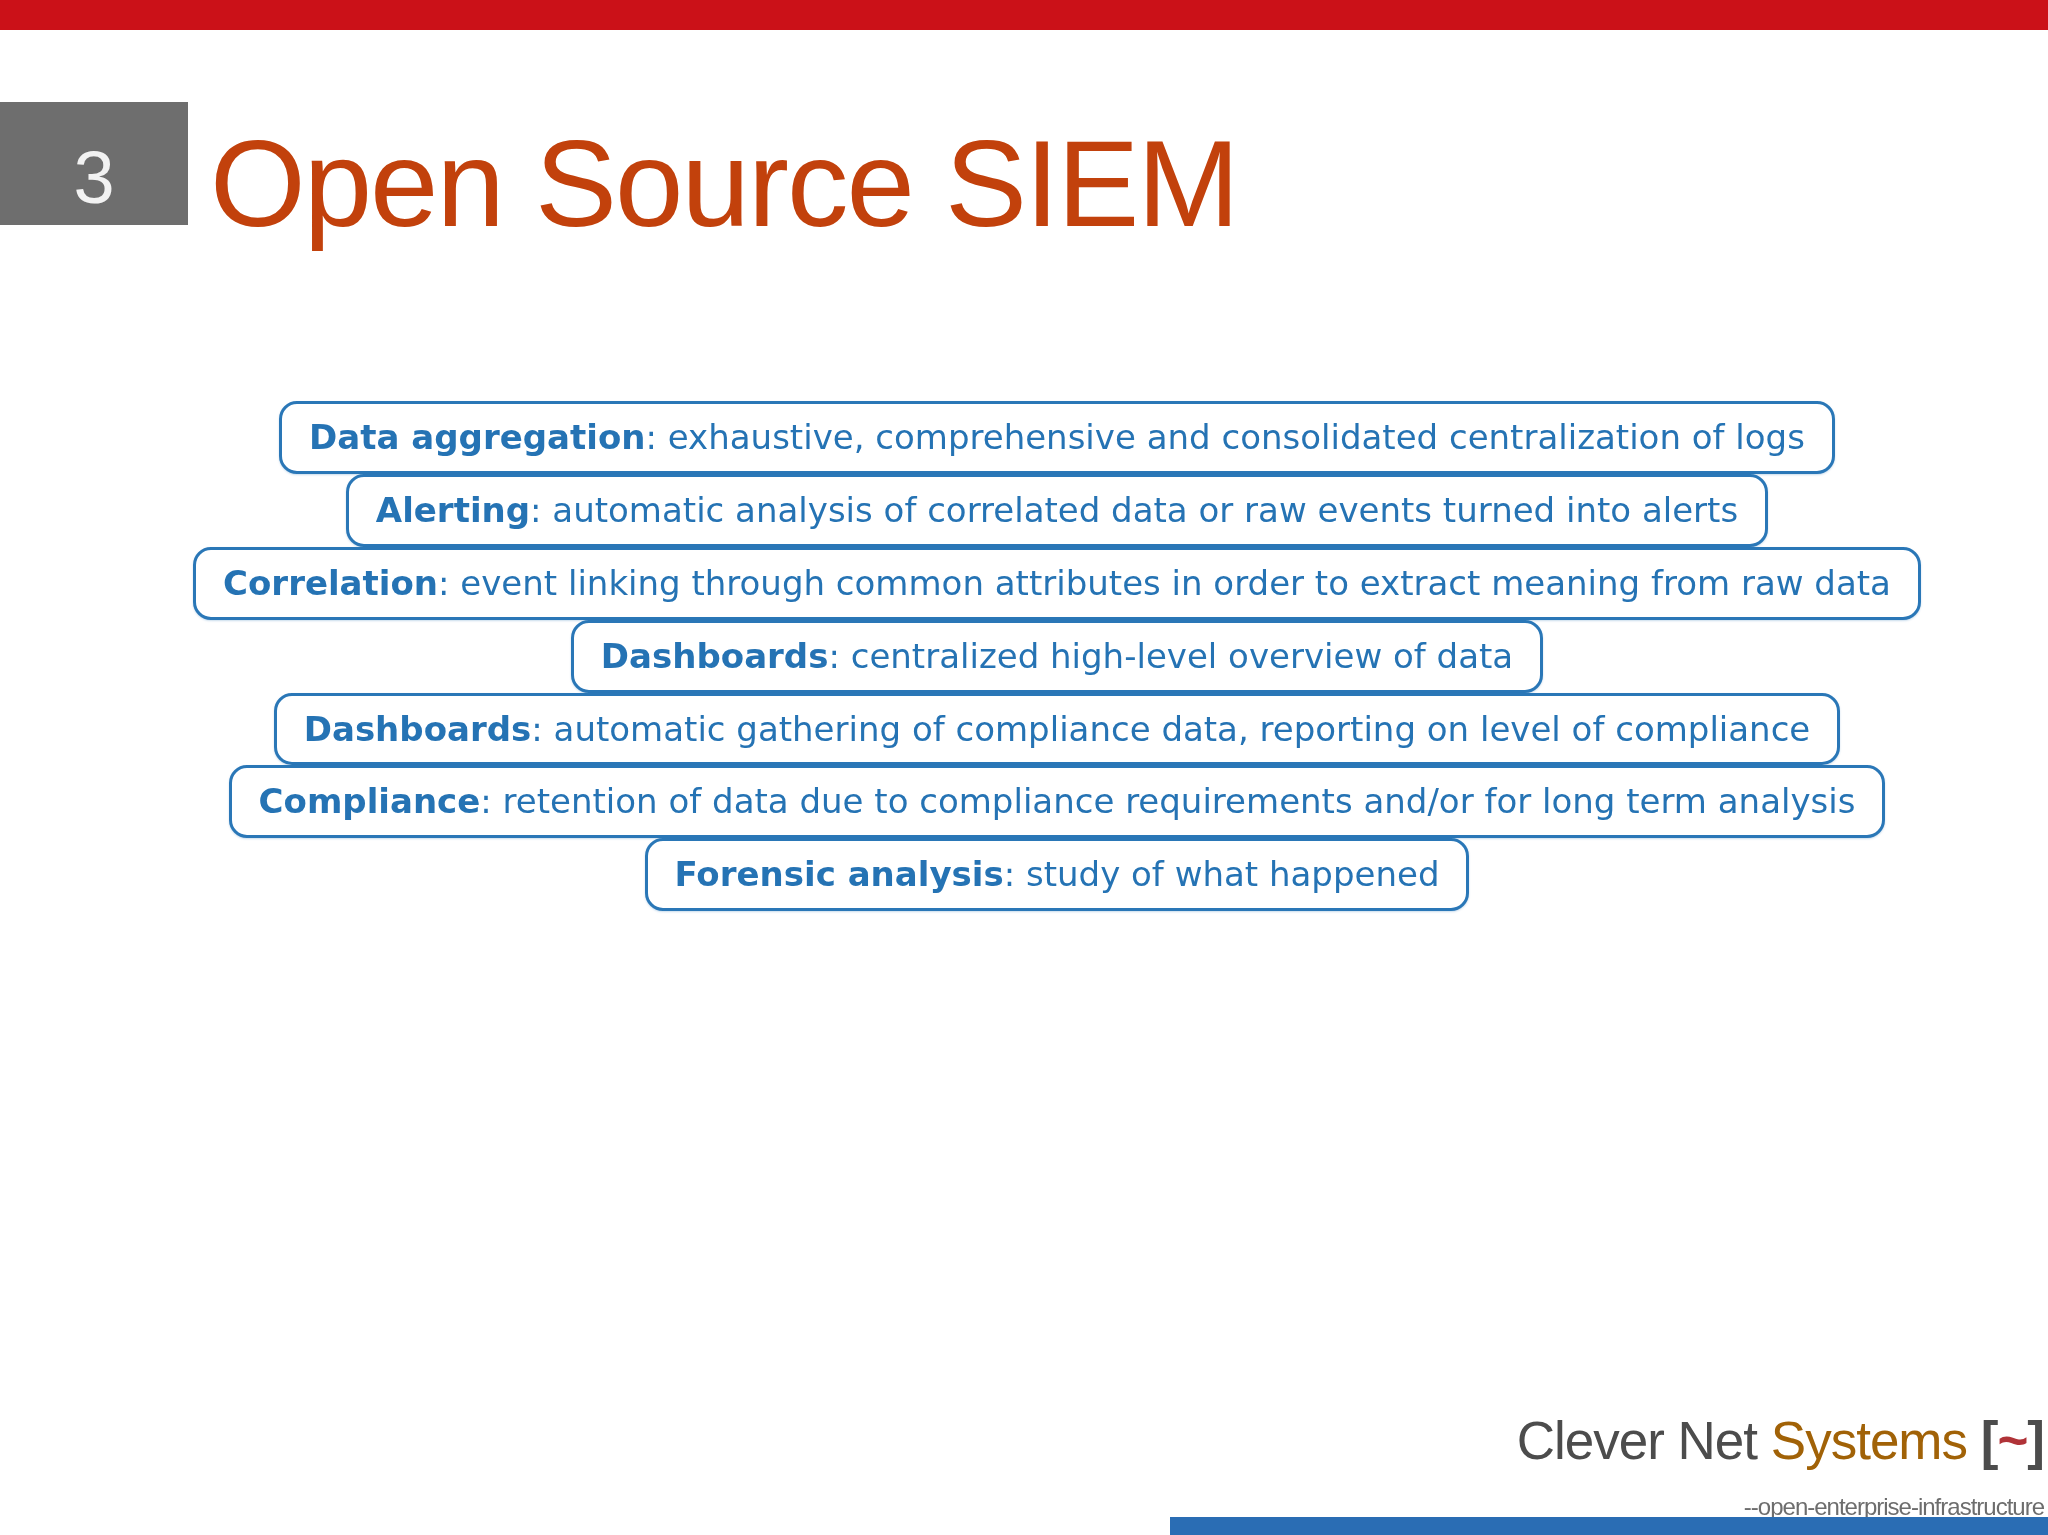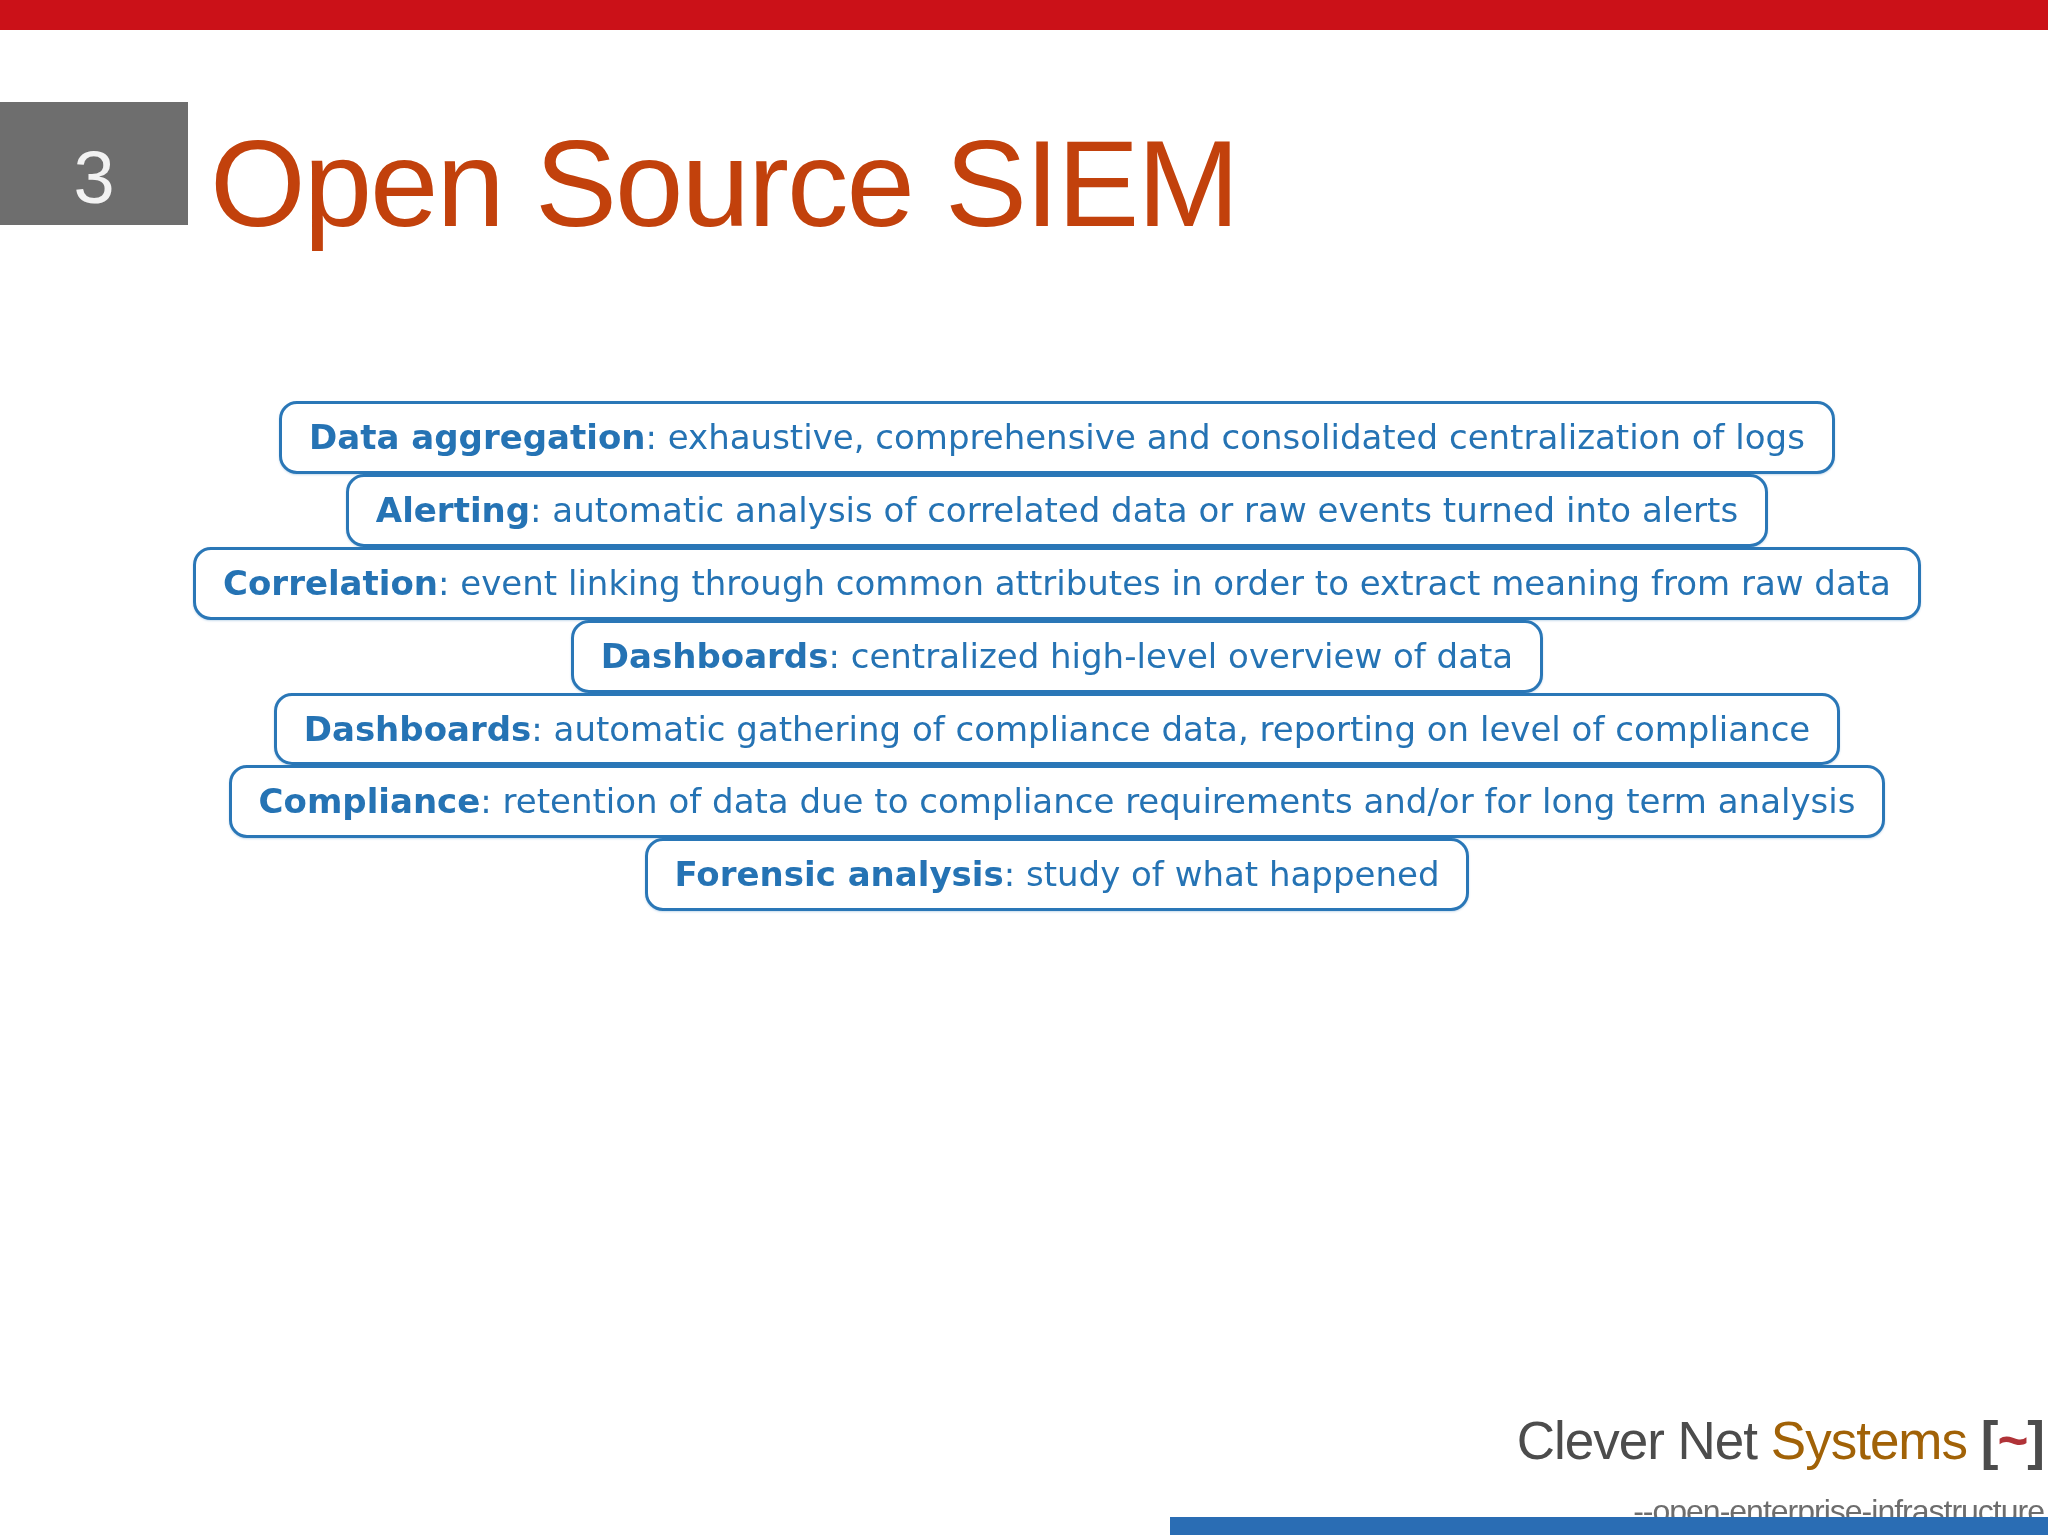--- a/index.html
+++ b/index.html
@@ -66,21 +66,21 @@
     letter-spacing:-1px;
     white-space:nowrap;
   }
   .brand .b-bold{color:#4c4c4c;font-weight:normal;}
   .brand .b-light{color:#a16207;font-weight:normal;}
   .brand .b-bracket{color:#4c4c4c;font-weight:bold;}
   .brand .b-tilde{color:#b03338;font-weight:bold;}
   .tagline{
     position:absolute;right:4px;top:1494px;
     color:#6d6d6d;
-    font-size:32px;line-height:1.1;
+    font-size:24px;line-height:1.1;
     letter-spacing:-1px;
     white-space:nowrap;
   }
   
   .bottom-bar{
     position:absolute;right:0;bottom:0;width:878px;height:18px;
     background:#2a6db4;
   }
 </style>
 </head>

